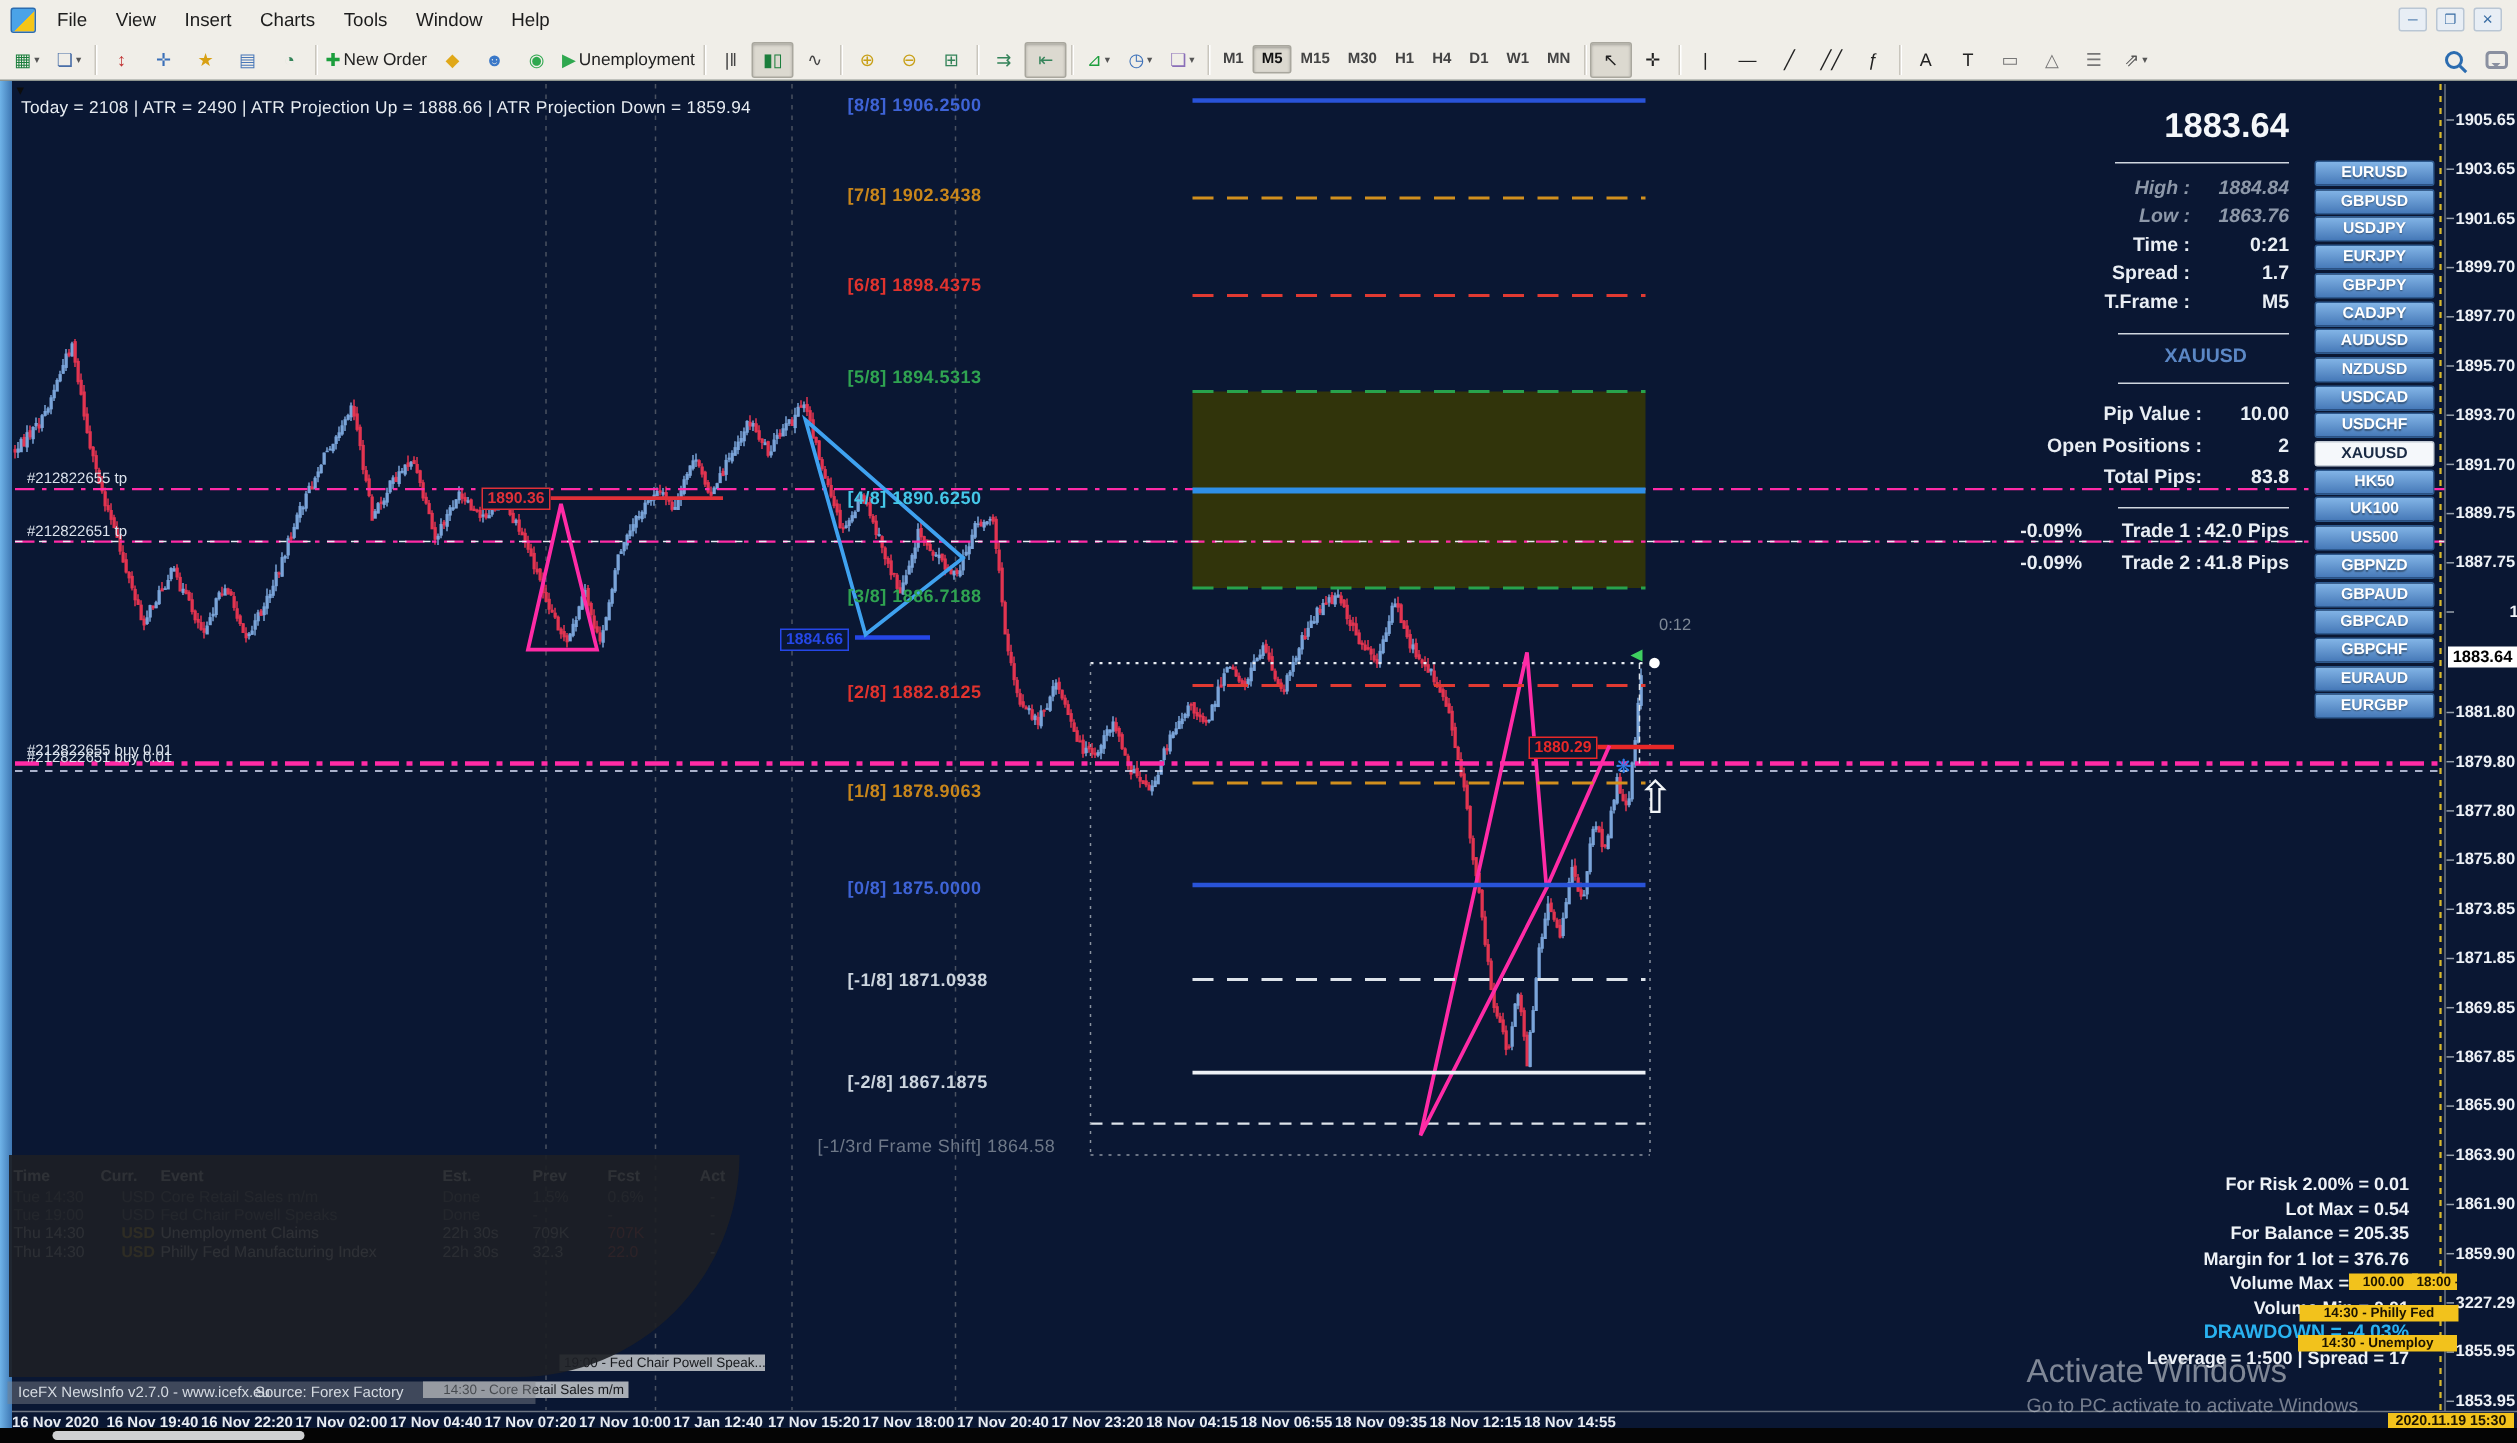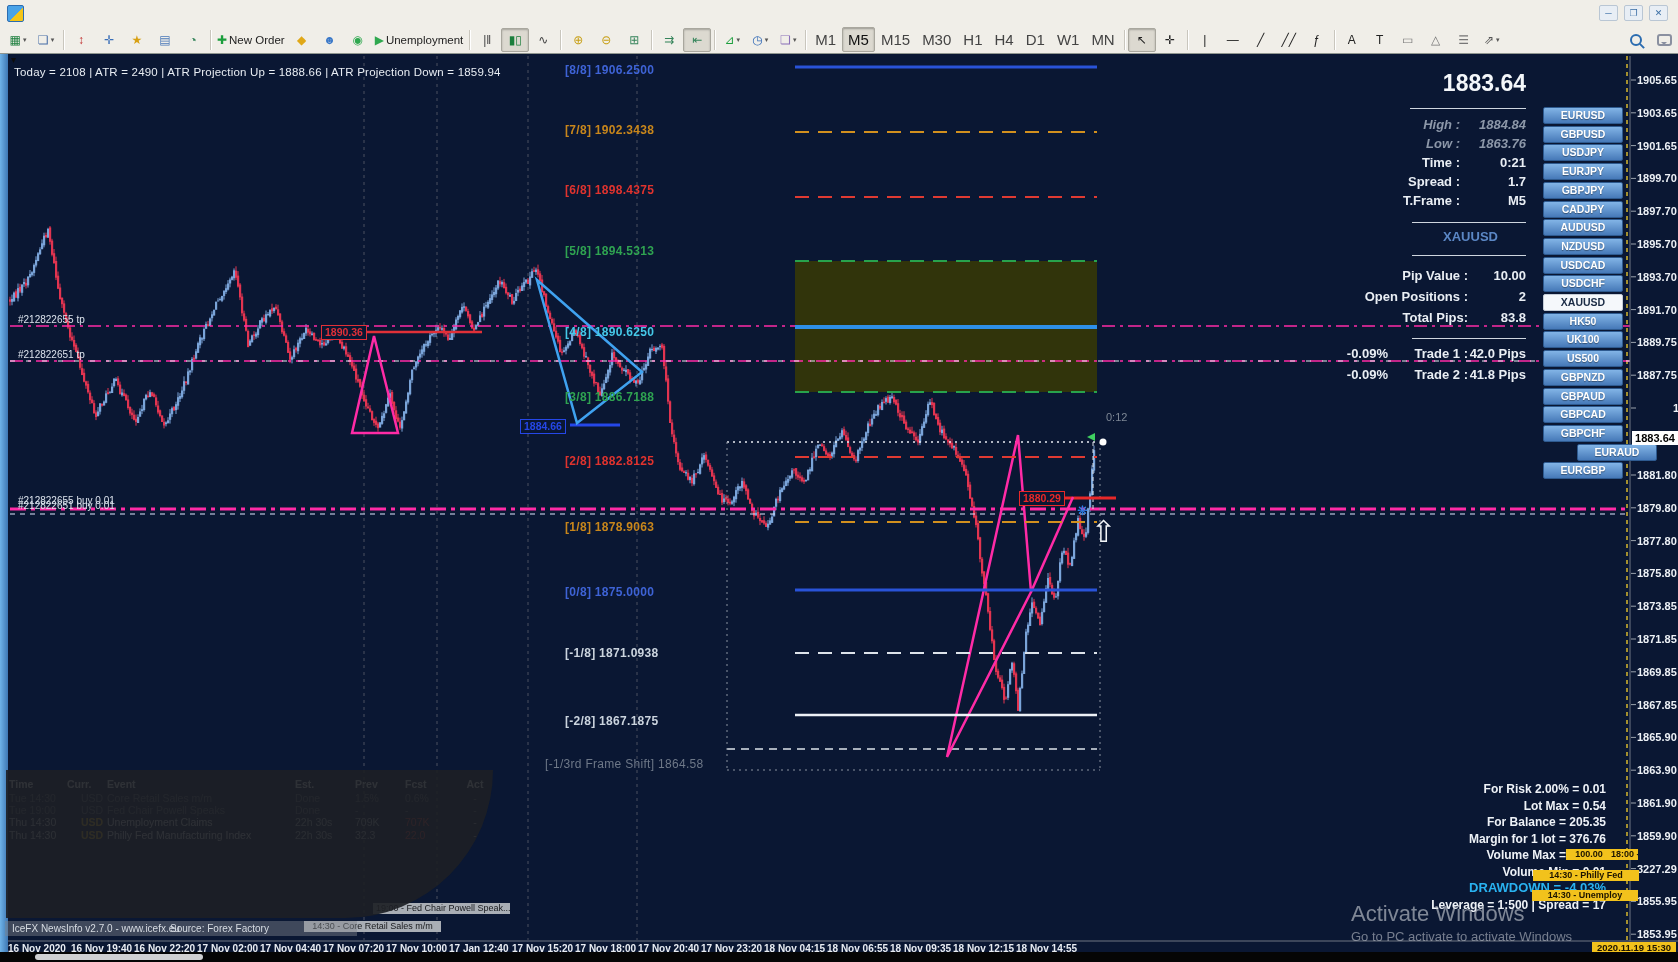--- a/index.html
+++ b/index.html
@@ -15,21 +15,21 @@
   .wbtn{width:17px;height:14px;font-size:9px;line-height:14px;text-align:center;color:#3a6ea5;
         border:1px solid #b9c6d4;background:#e8eef5;border-radius:2px;}
   .toolbar{position:absolute;top:26px;left:0;width:1678px;height:28px;background:#f0eee8;
            border-bottom:1px solid #8f958f;display:flex;align-items:center;padding-left:4px;box-sizing:border-box;z-index:40;}
   .tbtn{min-width:22px;height:22px;display:flex;align-items:center;justify-content:center;gap:2px;
         font-size:12px;border:1px solid transparent;border-radius:2px;padding:0 2px;color:#333;}
   .tbtn.pressed{background:#dcd9d0;border-color:#a9a79e;box-shadow:inset 0 1px 2px rgba(0,0,0,.25);}
   .tbtn .lbl{font-size:11.5px;color:#222;}
   .tsep{width:1px;height:20px;background:#c9c6bd;margin:0 3px;box-shadow:1px 0 0 #fff;}
   .caret{font-size:7px;color:#555;}
-  .tfbtn{font-size:15px;font-weight:normal;color:#444;padding:3px 5px;border:1px solid transparent;border-radius:2px;}
+  .tfbtn{font-size:10px;font-weight:bold;color:#444;padding:3px 5px;border:1px solid transparent;border-radius:2px;}
   .tfbtn.active{background:#dcd9d0;border-color:#a9a79e;box-shadow:inset 0 1px 2px rgba(0,0,0,.3);color:#111;}
   .mag{width:8px;height:8px;border:2px solid #2b6cb0;border-radius:50%;position:relative;display:inline-block;}
   .mag:after{content:'';position:absolute;width:6px;height:2px;background:#2b6cb0;right:-5px;bottom:-3px;transform:rotate(45deg);}
   .chatic{width:11px;height:8px;border:2px solid #8a90a0;border-radius:3px;position:relative;display:inline-block;}
   .chatic:after{content:'';position:absolute;left:2px;bottom:-4px;border:3px solid transparent;border-top-color:#8a90a0;}
   
   .chartbg{position:absolute;top:54px;left:8px;right:0;bottom:10px;background:#0a1733;z-index:0;}
   .leftedge{position:absolute;top:54px;left:0;width:8px;bottom:0;background:linear-gradient(90deg,#6fb3e8,#3e77b3);z-index:1;}
   svg#ov{position:absolute;top:0;left:0;z-index:2;}
   .lab{position:absolute;z-index:5;white-space:nowrap;}
@@ -72,20 +72,29 @@
   .hscroll{position:absolute;left:0;bottom:0;width:1678px;height:10px;background:#050505;z-index:20;}
   .hthumb{position:absolute;left:35px;top:2px;width:168px;height:6px;border-radius:3px;background:#cfd0d2;}
   .strip{position:absolute;left:5px;top:921px;width:352px;height:15px;background:rgba(128,133,140,.45);z-index:8;}
   .striptext{font-size:10px;color:#d6dbe2;z-index:9;}
 </style>
 </head>
 <body>
 
 <div class="menubar">
   <span class="logo"></span>
+  <nav id="menus" style="display:flex;">
+      <div class="menu-item">File</div>
+      <div class="menu-item">View</div>
+      <div class="menu-item">Insert</div>
+      <div class="menu-item">Charts</div>
+      <div class="menu-item">Tools</div>
+      <div class="menu-item">Window</div>
+      <div class="menu-item">Help</div>
+    </nav>
   <div class="winctl" id="winctl">
       <div class="wbtn">─</div>
       <div class="wbtn">❐</div>
       <div class="wbtn">✕</div>
     </div>
 </div>
 <div class="toolbar" id="toolbar">
     <div class="tbtn">
       <span style="color: rgb(27, 126, 60);">▦</span>
       <span class="caret">▾</span>
@@ -1490,21 +1499,21 @@
     <div class="symbtn" style="top: 256.6px;">USDCAD</div>
     <div class="symbtn" style="top: 275.3px;">USDCHF</div>
     <div class="symbtn active" style="top: 294px;">XAUUSD</div>
     <div class="symbtn" style="top: 312.7px;">HK50</div>
     <div class="symbtn" style="top: 331.4px;">UK100</div>
     <div class="symbtn" style="top: 350.1px;">US500</div>
     <div class="symbtn" style="top: 368.8px;">GBPNZD</div>
     <div class="symbtn" style="top: 387.5px;">GBPAUD</div>
     <div class="symbtn" style="top: 406.2px;">GBPCAD</div>
     <div class="symbtn" style="top: 424.9px;">GBPCHF</div>
-    <div class="symbtn" style="top: 443.6px; margin-left: 34px;">EURAUD</div>
+    <div class="symbtn" style="top: 443.6px;">EURAUD</div>
     <div class="symbtn" style="top: 462.3px;">EURGBP</div>
   </div>
 <div id="pscale">
     <div class="pslab" style="top: 74px;">1905.65</div>
     <div class="pslab" style="top: 106.8px;">1903.65</div>
     <div class="pslab" style="top: 139.6px;">1901.65</div>
     <div class="pslab" style="top: 172.4px;">1899.70</div>
     <div class="pslab" style="top: 205.2px;">1897.70</div>
     <div class="pslab" style="top: 238px;">1895.70</div>
     <div class="pslab" style="top: 270.8px;">1893.70</div>
@@ -1581,21 +1590,21 @@
       <span style="color:#b9c0c9">32.3</span>
       <span style="color:#e04040">22.0</span>
       <span style="color:#b9c0c9;text-align:center">-</span>
     </div>
   </div>
 <div class="strip"></div>
 <div class="lab striptext" style="left:12px;top:923px;">IceFX NewsInfo v2.7.0  -  www.icefx.eu</div>
 <div class="lab striptext" style="left:170px;top:923px;">Source: Forex Factory</div>
 <div id="chips">
     <div class="lab chip" style="left: 373px; top: 903px; width: 131px; text-align: center; overflow: hidden;">19:00 - Fed Chair Powell Speak...</div>
-    <div class="lab chip" style="left: 304px; top: 921px; width: 131px; text-align: center; overflow: hidden;">14:30 - Core Retail Sales m/m</div>
+    <div class="lab chip" style="left: 282px; top: 921px; width: 131px; text-align: right; overflow: hidden;">14:30 - Core Retail Sales m/m</div>
     <div class="lab chip ychip" style="left: 1566px; top: 849px; width: 40px; text-align: center; overflow: hidden;">100.00</div>
     <div class="lab chip ychip" style="left: 1608px; top: 849px; width: 24px; text-align: center; overflow: hidden;">18:00 - C</div>
     <div class="lab chip ychip" style="left: 1533px; top: 870px; width: 100px; text-align: center; overflow: hidden;">14:30 - Philly Fed</div>
     <div class="lab chip ychip" style="left: 1532px; top: 890px; width: 100px; text-align: center; overflow: hidden;">14:30 - Unemploy</div>
   </div>
 
 <div class="risk lab" id="risklines" style="left:1380px;top:781px;width:226px;">
     <div>For Risk 2.00% = 0.01</div>
     <div>Lot Max = 0.54</div>
     <div>For Balance = 205.35</div>

